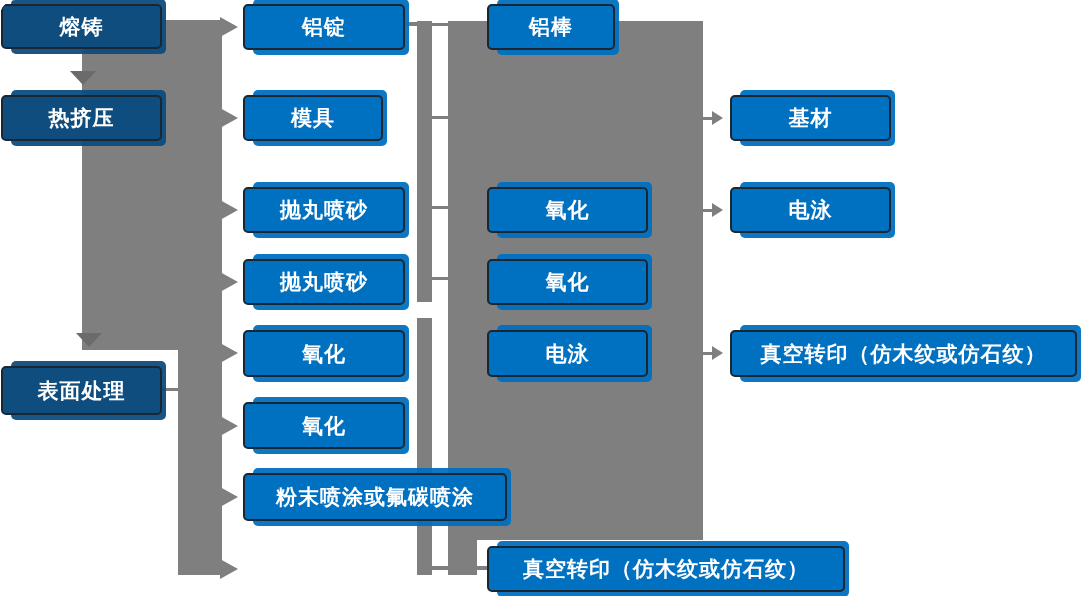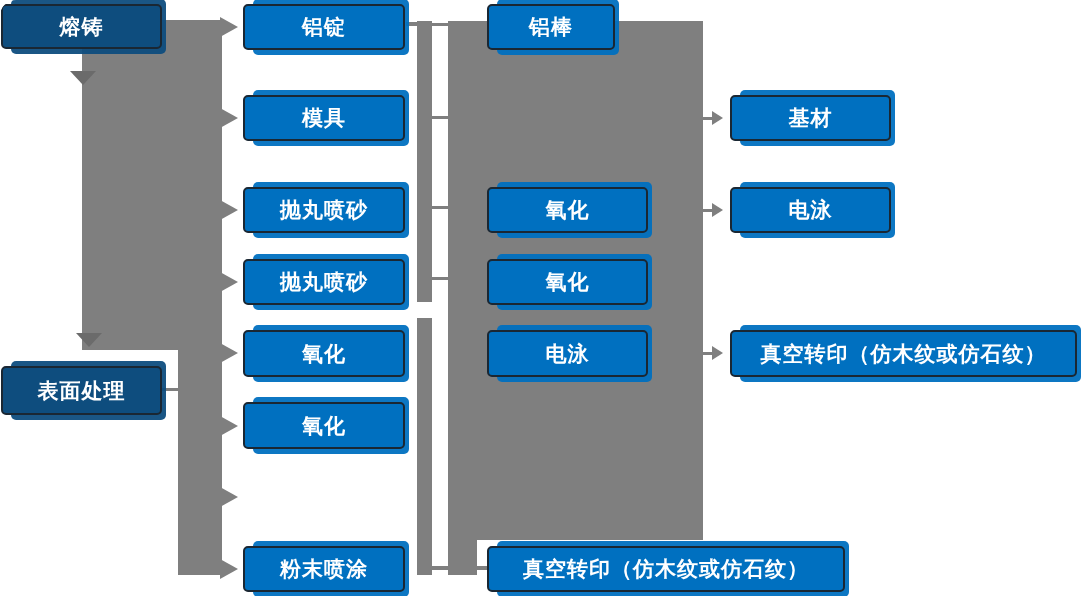--- a/index.html
+++ b/index.html
@@ -56,21 +56,21 @@
       background:var(--blue);border:2px solid var(--border);border-radius:5px;
       display:flex;align-items:center;justify-content:center;
       color:var(--text);font-size:21px;font-weight:600;letter-spacing:1px;
       white-space:nowrap;font-style:normal;}
   .node.dark .echo,.node.dark .face{background:var(--dark-blue);}
   
   .n-smelting{left:1px;top:4px;width:161px;height:45px;}
   .n-hot-extrusion{left:1px;top:95px;width:161px;height:46px;}
   .n-surface-treatment{left:1px;top:366px;width:161px;height:49px;}
   .n-aluminum-ingot{left:243px;top:4px;width:162px;height:46px;}
-  .n-mold{left:243px;top:95px;width:162px;height:46px;}
+  .n-mold{left:243px;top:95px;width:140px;height:46px;}
   .n-shot-blasting-1{left:243px;top:187px;width:162px;height:46px;}
   .n-shot-blasting-2{left:243px;top:259px;width:162px;height:46px;}
   .n-oxidation-1{left:243px;top:330px;width:162px;height:47px;}
   .n-oxidation-2{left:243px;top:402px;width:162px;height:47px;}
   .n-powder-fluoro{left:243px;top:473px;width:264px;height:48px;}
   .n-powder{left:243px;top:546px;width:162px;height:46px;}
   .n-aluminum-rod{left:487px;top:4px;width:128px;height:46px;}
   .n-extrusion-aging{left:487px;top:95px;width:161px;height:46px;}
   .n-oxidation-3{left:487px;top:187px;width:161px;height:46px;}
   .n-oxidation-4{left:487px;top:259px;width:161px;height:46px;}
@@ -113,20 +113,24 @@
   <div class="ah-s ah-s1"></div>
   <div class="ah-s ah-s2"></div>
   <div class="ah-s ah-s3"></div>
   <div class="chev chev-1"></div>
   <div class="chev chev-2"></div>
 
   <div class="node dark n-smelting">
     <i class="echo"></i>
     <b class="face">熔铸</b>
   </div>
+  <div class="node dark n-hot-extrusion">
+    <i class="echo"></i>
+    <b class="face">热挤压</b>
+  </div>
   <div class="node n-aluminum-ingot">
     <i class="echo"></i>
     <b class="face">铝锭</b>
   </div>
 
   <div class="node dark n-surface-treatment">
     <i class="echo"></i>
     <b class="face">表面处理</b>
   </div>
   <div class="node n-mold">
@@ -142,23 +146,23 @@
     <b class="face">抛丸喷砂</b>
   </div>
   <div class="node n-oxidation-1">
     <i class="echo"></i>
     <b class="face">氧化</b>
   </div>
   <div class="node n-oxidation-2">
     <i class="echo"></i>
     <b class="face">氧化</b>
   </div>
-  <div class="node n-powder">
+  <div class="node n-powder-fluoro">
     <i class="echo"></i>
-    <b class="face">粉末喷涂</b>
+    <b class="face">粉末喷涂或氟碳喷涂</b>
   </div>
 
   <div class="node n-aluminum-rod">
     <i class="echo"></i>
     <b class="face">铝棒</b>
   </div>
   <div class="node n-oxidation-3">
     <i class="echo"></i>
     <b class="face">氧化</b>
   </div>

